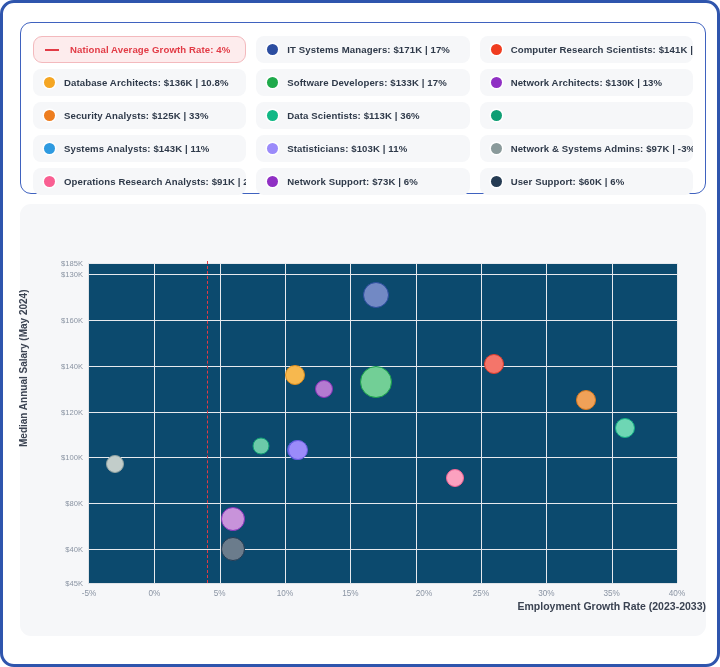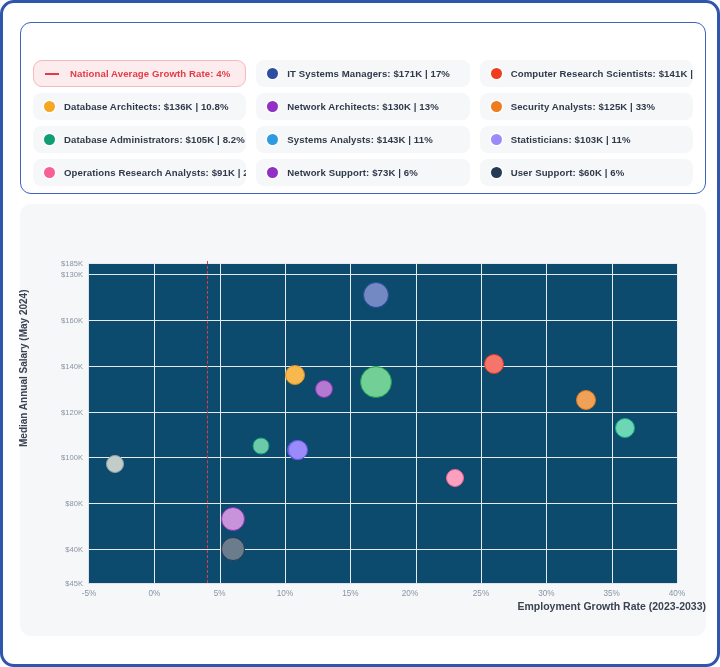--- a/index.html
+++ b/index.html
@@ -43,21 +43,20 @@
     display: flex;
     align-items: center;
     gap: 9px;
     background: #f6f7f9;
     border-radius: 8px;
     padding: 0 11px;
     height: 27px;
     box-sizing: border-box;
     cursor: pointer;
     overflow: hidden;
-    margin-top: 24px;
   }
   .legend-item.avg {
     background: #fdeced;
     border: 1.2px solid #f3b9bd;
     border-radius: 9px;
   }
   .swatch {
     width: 11px;
     height: 11px;
     border-radius: 50%;
@@ -184,38 +183,49 @@
         </div>
         <div class="legend-item">
           <span class="swatch" style="background: rgb(240, 61, 32);"></span>
           <span class="legend-label">Computer Research Scientists: $141K | 26%</span>
         </div>
         <div class="legend-item">
           <span class="swatch" style="background: rgb(245, 166, 35);"></span>
           <span class="legend-label">Database Architects: $136K | 10.8%</span>
         </div>
         <div class="legend-item">
+          <span class="swatch" style="background: rgb(31, 170, 75);"></span>
+          <span class="legend-label">Software Developers: $133K | 17%</span>
+        </div>
+        <div class="legend-item">
           <span class="swatch" style="background: rgb(144, 48, 196);"></span>
           <span class="legend-label">Network Architects: $130K | 13%</span>
         </div>
         <div class="legend-item">
           <span class="swatch" style="background: rgb(237, 125, 31);"></span>
           <span class="legend-label">Security Analysts: $125K | 33%</span>
         </div>
         <div class="legend-item">
+          <span class="swatch" style="background: rgb(17, 184, 133);"></span>
+          <span class="legend-label">Data Scientists: $113K | 36%</span>
+        </div>
+        <div class="legend-item">
           <span class="swatch" style="background: rgb(15, 158, 116);"></span>
-          <span class="legend-label">Database Administrators: $105K | 8.2%</span>
         </div>
         <div class="legend-item">
           <span class="swatch" style="background: rgb(46, 154, 224);"></span>
           <span class="legend-label">Systems Analysts: $143K | 11%</span>
         </div>
         <div class="legend-item">
           <span class="swatch" style="background: rgb(155, 139, 250);"></span>
           <span class="legend-label">Statisticians: $103K | 11%</span>
+        </div>
+        <div class="legend-item">
+          <span class="swatch" style="background: rgb(138, 154, 155);"></span>
+          <span class="legend-label">Network &amp; Systems Admins: $97K | -3%</span>
         </div>
         <div class="legend-item">
           <span class="swatch" style="background: rgb(249, 95, 146);"></span>
           <span class="legend-label">Operations Research Analysts: $91K | 23%</span>
         </div>
         <div class="legend-item">
           <span class="swatch" style="background: rgb(144, 48, 196);"></span>
           <span class="legend-label">Network Support: $73K | 6%</span>
         </div>
         <div class="legend-item">
@@ -262,21 +272,21 @@
           <div class="ytick" style="top: 240px;">$80K</div>
           <div class="ytick" style="top: 285.714px;">$40K</div>
           <div class="ytick" style="top: 320px;">$45K</div>
         </div>
       <div id="xticks">
           <div class="xtick" style="left: 0px;">-5%</div>
           <div class="xtick" style="left: 65.3333px;">0%</div>
           <div class="xtick" style="left: 130.667px;">5%</div>
           <div class="xtick" style="left: 196px;">10%</div>
           <div class="xtick" style="left: 261.333px;">15%</div>
-          <div class="xtick" style="left: 321px;">20%</div>
+          <div class="xtick" style="left: 335px;">20%</div>
           <div class="xtick" style="left: 392px;">25%</div>
           <div class="xtick" style="left: 457.333px;">30%</div>
           <div class="xtick" style="left: 522.667px;">35%</div>
           <div class="xtick" style="left: 588px;">40%</div>
         </div>
       <div id="points-layer">
           <div class="dot" title="IT Systems Managers" style="left: 287.467px; top: 32px; width: 26px; height: 26px; background: rgb(114, 137, 196); border: 1.6px solid rgb(44, 77, 160);"></div>
           <div class="dot" title="Computer Research Scientists" style="left: 405.067px; top: 100.571px; width: 20px; height: 20px; background: rgb(244, 117, 106); border: 1.6px solid rgb(226, 59, 42);"></div>
           <div class="dot" title="Database Architects" style="left: 206.453px; top: 112px; width: 20px; height: 20px; background: rgb(247, 184, 78); border: 1.6px solid rgb(224, 142, 27);"></div>
           <div class="dot" title="Software Developers" style="left: 287.467px; top: 118.857px; width: 32px; height: 32px; background: rgb(114, 207, 150); border: 1.6px solid rgb(25, 160, 74);"></div>

